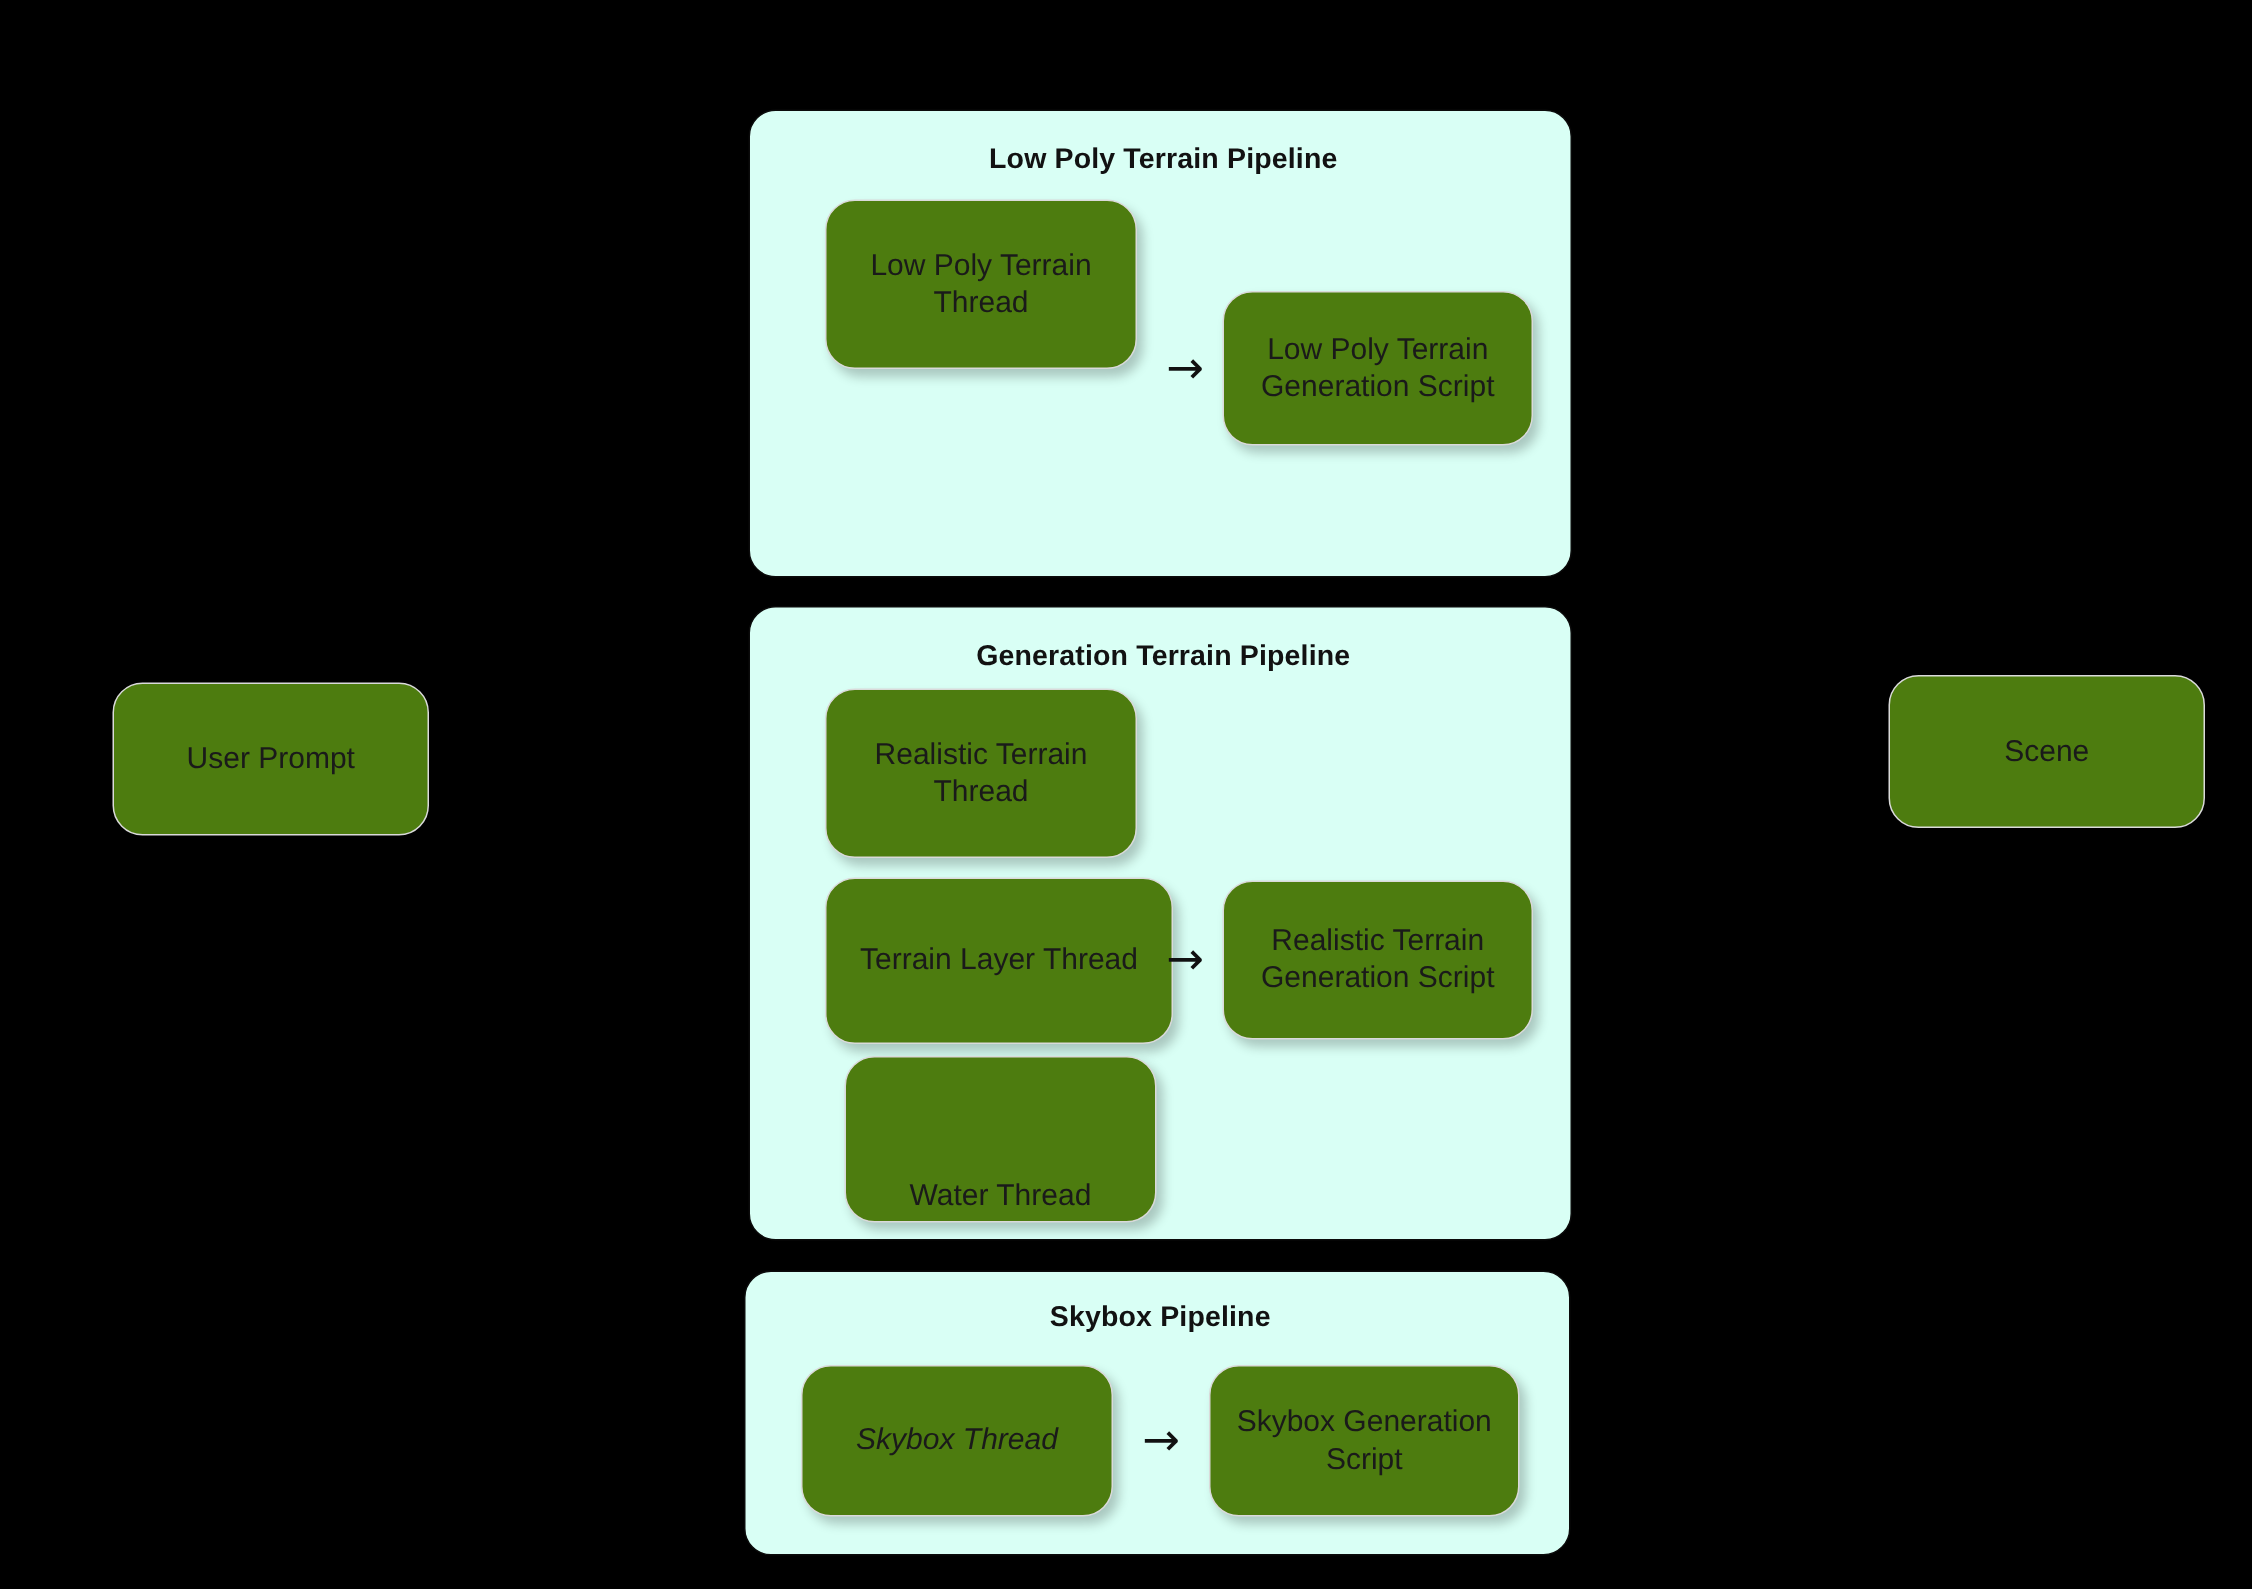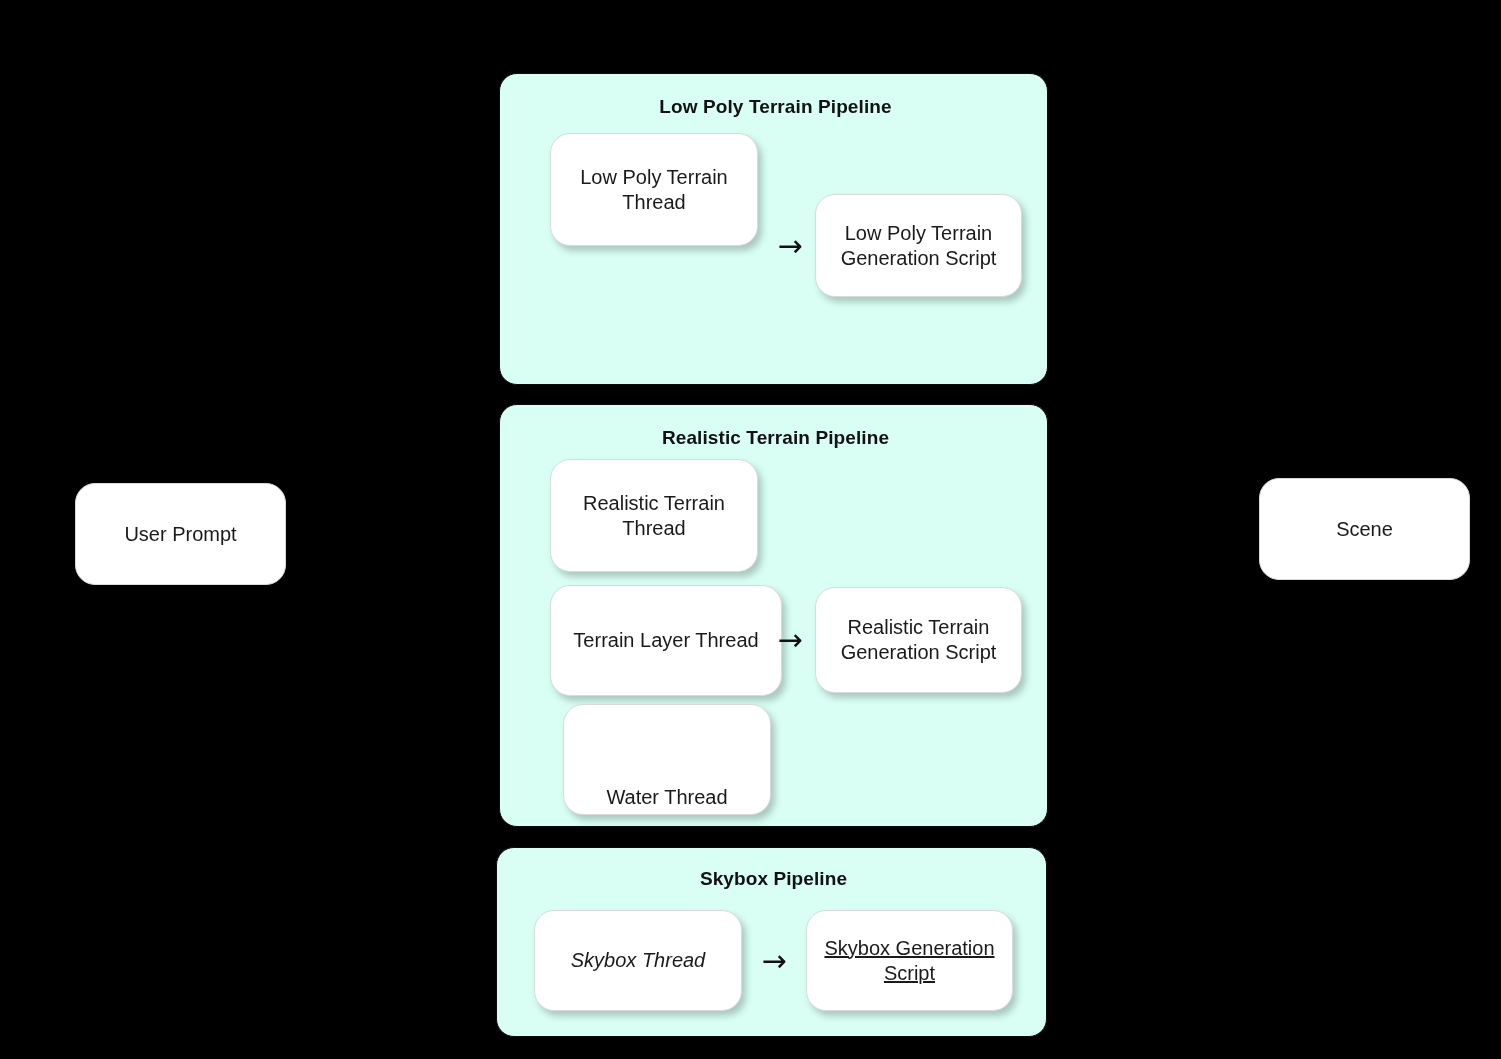--- a/index.html
+++ b/index.html
@@ -40,37 +40,36 @@
     font-size: 19px;
     font-weight: bold;
     color: #121212;
     letter-spacing: 0.1px;
     white-space: nowrap;
   }
 
   
   .node {
     position: absolute;
-    background: #ffffff;
+    background: #4d7c0f;
     border: 1px solid #dadada;
     border-radius: 20px;
     box-sizing: border-box;
     display: flex;
     align-items: center;
     justify-content: center;
     text-align: center;
     color: #1a1a1a;
     font-size: 20px;
     line-height: 1.25;
     box-shadow: 4px 5px 7px rgba(0, 0, 0, 0.22);
     padding: 4px 10px;
   }
   .node.standalone {
     box-shadow: 4px 5px 8px rgba(0, 0, 0, 0.45);
-    margin-top: 28px;
   }
   .node-label {
     display: block;
     white-space: pre-line;
   }
 
   
   .arrow {
     position: absolute;
     color: #111111;
@@ -109,21 +108,21 @@
     <div class="arrow" style="left:266px; top:152px; width:48px; height:40px;">→</div>
 
     <div class="node" style="left:315px; top:120px; width:207px; height:103px;">
       <span class="node-label">Low Poly Terrain
 Generation Script</span>
     </div>
   </div>
 
   <div class="pipeline" style="left:499px; top:404px; width:549px; height:423px;">
 
-    <div class="pipeline-title" style="top:22px;">Realistic Terrain Pipeline</div>
+    <div class="pipeline-title" style="top:22px;">Generation Terrain Pipeline</div>
 
     <div class="node" style="left:50px; top:54px; width:208px; height:113px;">
       <span class="node-label">Realistic Terrain
 Thread</span>
     </div>
 
     <div class="node" style="left:50px; top:180px; width:232px; height:111px;">
       <span class="node-label">Terrain Layer Thread</span>
     </div>
 
@@ -142,19 +141,19 @@
   <div class="pipeline" style="left:496px; top:847px; width:551px; height:190px;">
 
     <div class="pipeline-title" style="top:20px;">Skybox Pipeline</div>
 
     <div class="node" style="left:37px; top:62px; width:208px; height:101px;font-style:italic;">
       <span class="node-label">Skybox Thread</span>
     </div>
 
     <div class="arrow" style="left:253px; top:93px; width:48px; height:40px;">→</div>
 
-    <div class="node" style="left:309px; top:62px; width:207px; height:101px;text-decoration:underline;">
+    <div class="node" style="left:309px; top:62px; width:207px; height:101px;">
       <span class="node-label">Skybox Generation
 Script</span>
     </div>
   </div>
 
 </div>
 
 </body></html>

